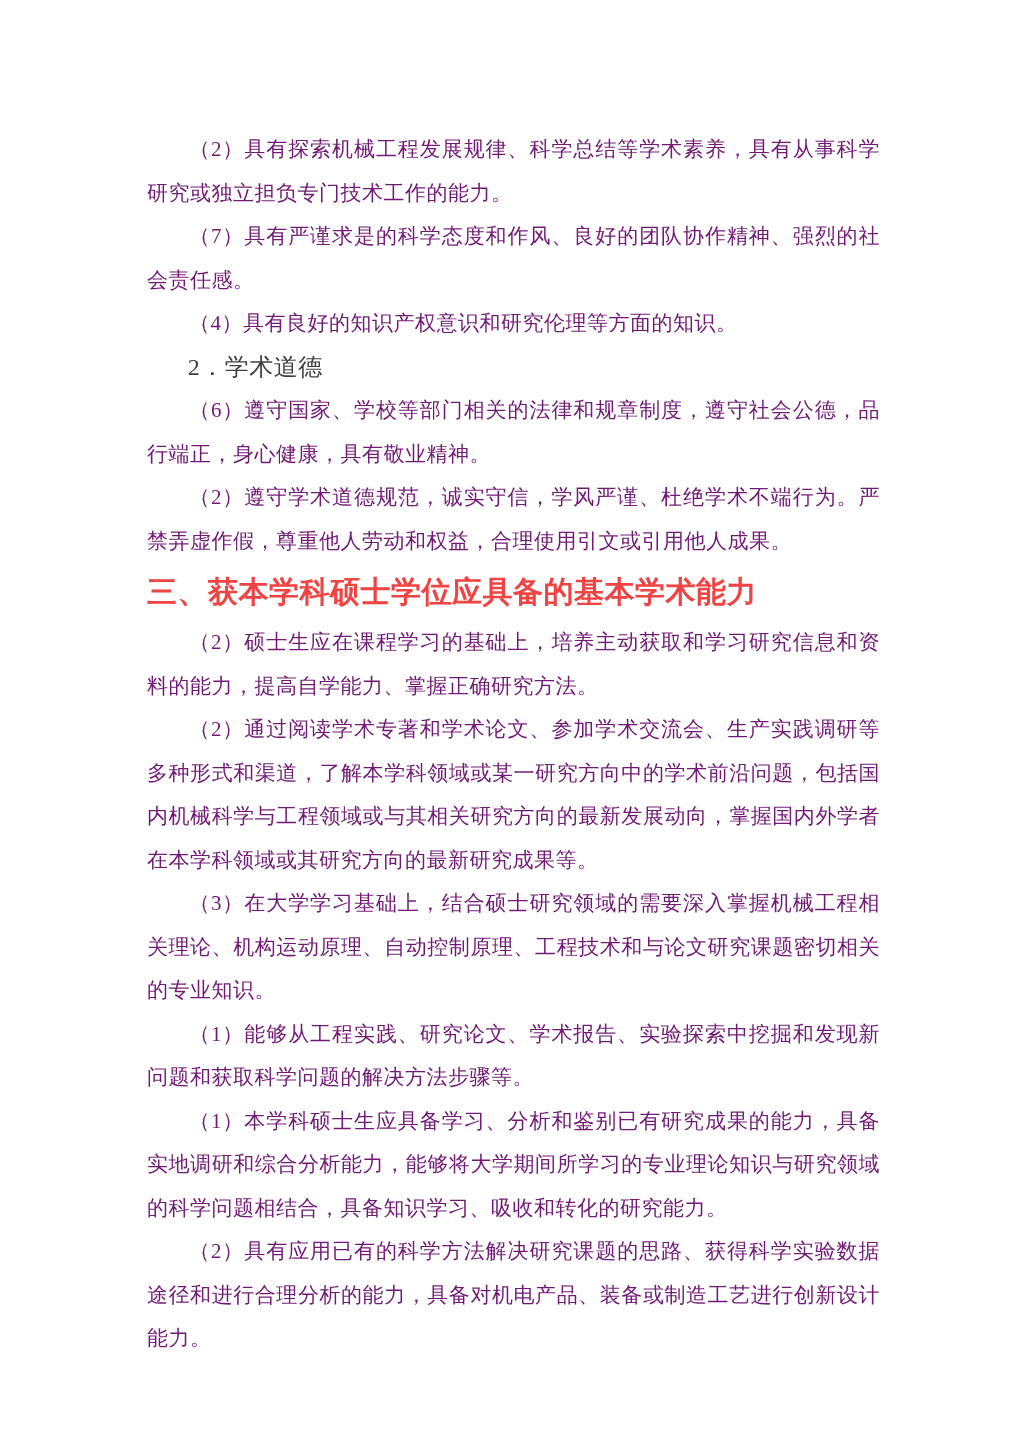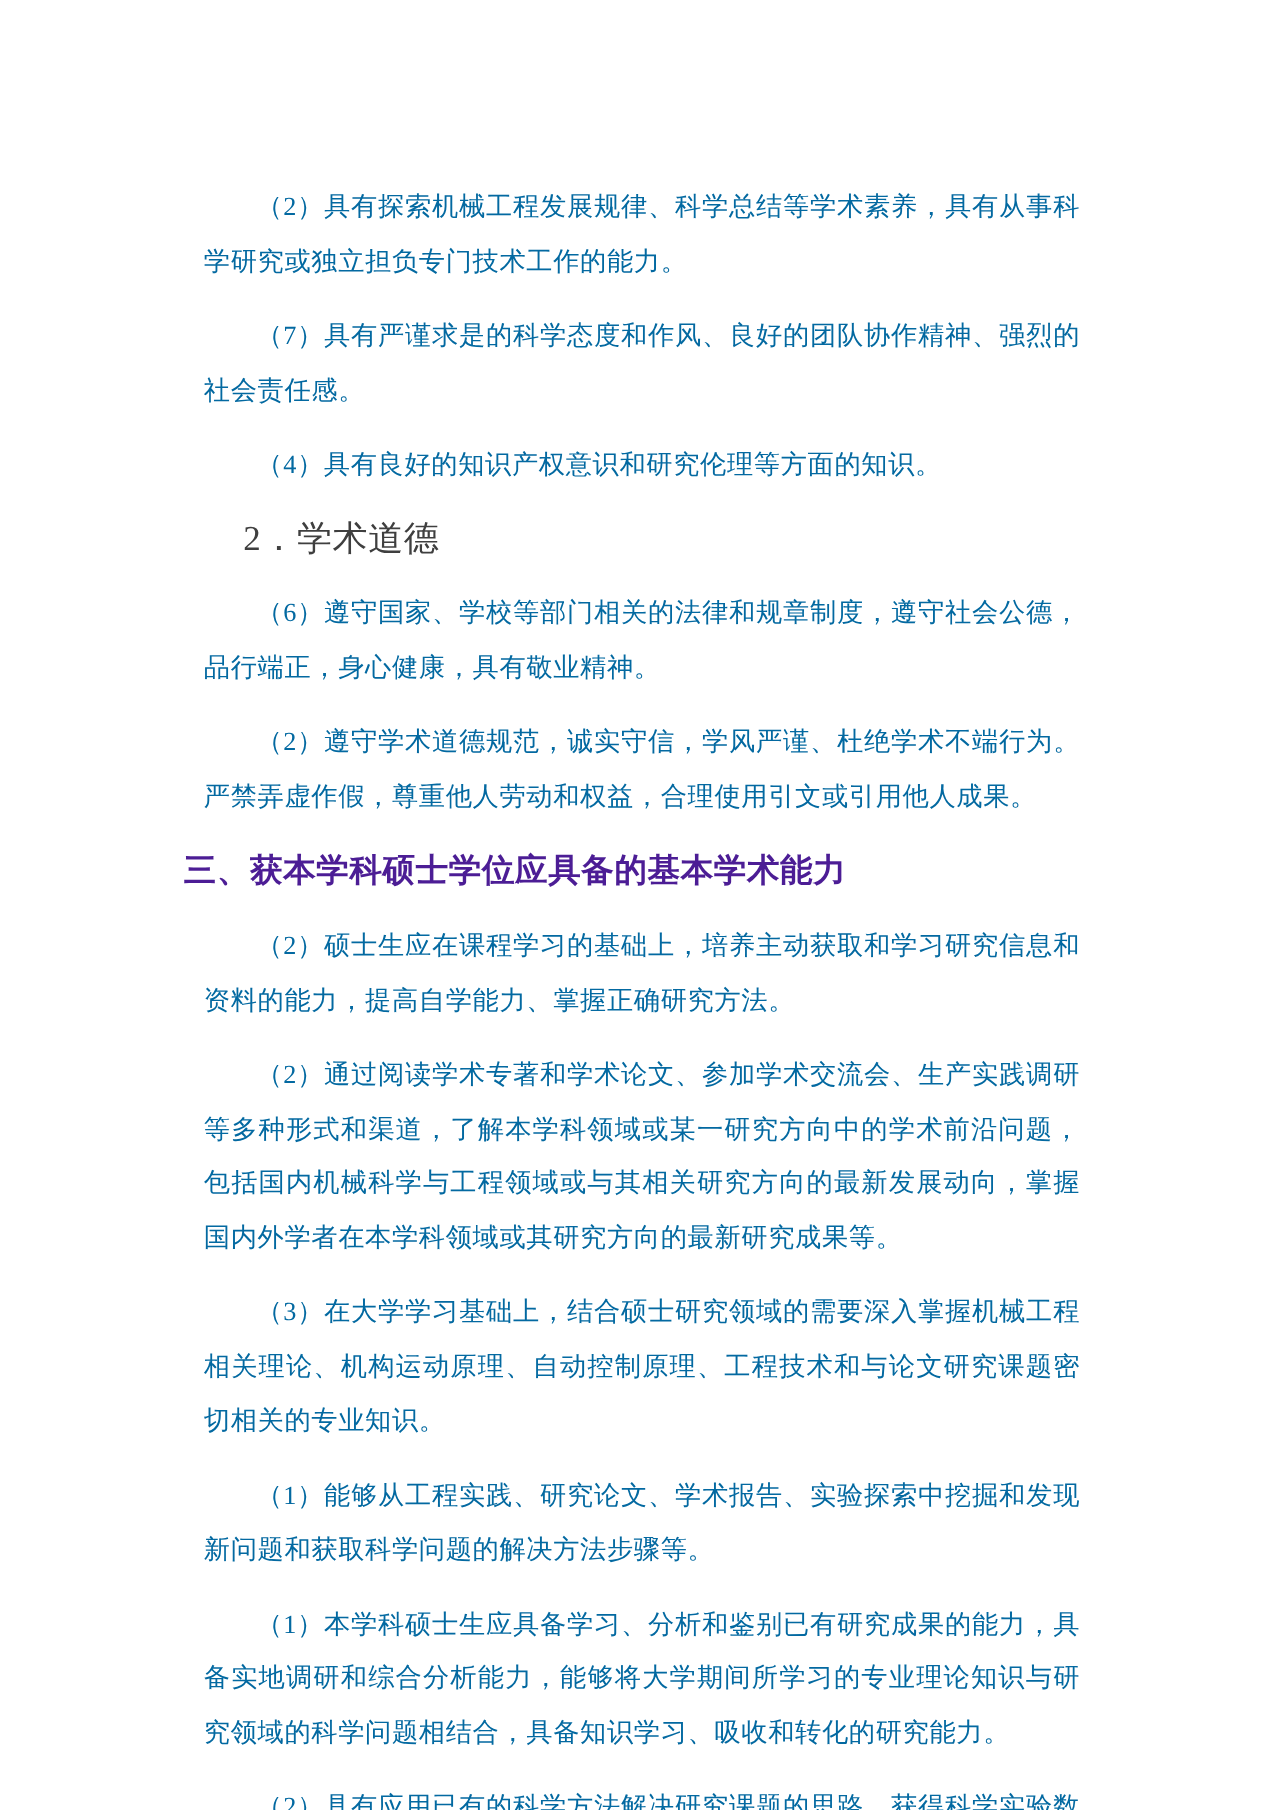--- a/index.html
+++ b/index.html
@@ -16,48 +16,48 @@
     box-sizing: border-box;
     padding: 128px 144px 0 147px;
     overflow: hidden;
     font-family: "Liberation Serif", "DejaVu Serif", serif;
     color: #3f3f3f;
   }
   .content {
     width: 733px;
   }
   .para {
-    margin: 16px;
+    margin: 0;
     font-size: 21px;
     line-height: 43.5px;
     text-align: justify;
     text-indent: 2em;
     letter-spacing: 0.5px;
-    color: #0369a1;
+    color: #701a75;
   }
   .subheading {
     margin: 0;
-    font-size: 28px;
+    font-size: 24px;
     line-height: 43.5px;
     text-align: left;
     text-indent: 1.7em;
     letter-spacing: 0.5px;
     color: #3f3f3f;
     font-weight: normal;
   }
   .heading {
     margin: 7px 0 7px 0;
-    font-size: 26px;
+    font-size: 30px;
     line-height: 44px;
     font-weight: bold;
     text-indent: 0;
     text-align: left;
     letter-spacing: 0.5px;
-    color: #4c1d95;
-    font-family: Liberation Serif, serif;
+    color: #ef4444;
+    font-family: Liberation Sans, sans-serif;
   }
 </style>
 </head>
 <body>
 
 <div class="page">
   <div class="content">
     <p class="para">（2）具有探索机械工程发展规律、科学总结等学术素养，具有从事科学研究或独立担负专门技术工作的能力。</p>
     <p class="para">（7）具有严谨求是的科学态度和作风、良好的团队协作精神、强烈的社会责任感。</p>
     <p class="para">（4）具有良好的知识产权意识和研究伦理等方面的知识。</p>

